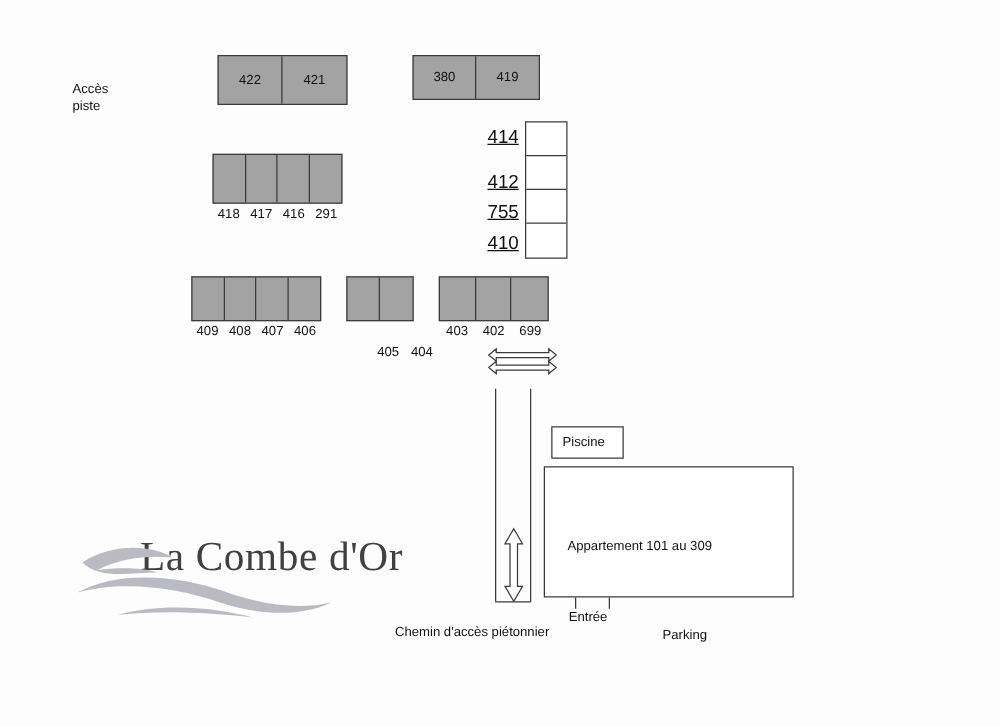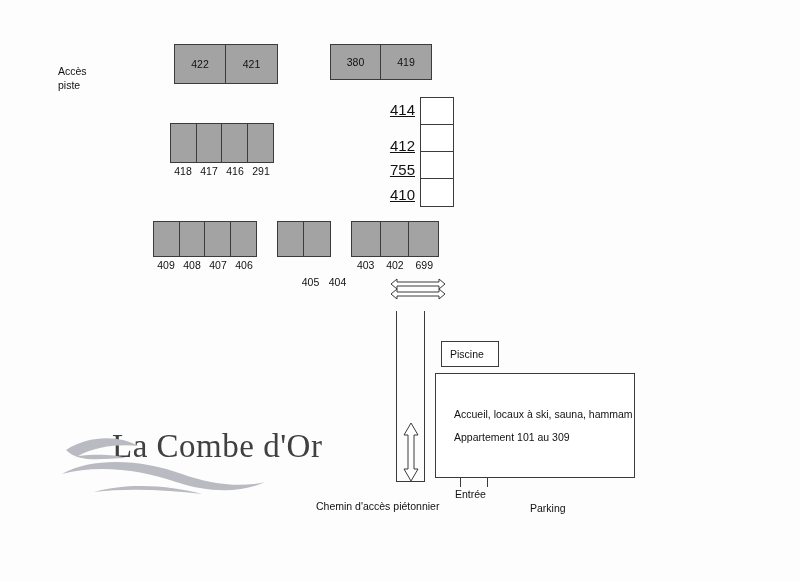--- a/index.html
+++ b/index.html
@@ -227,21 +227,20 @@
 
   <div style="position:absolute; left:400px; top:423px; width:22px; height:58px;">
     <svg width="22" height="58" viewBox="0 0 22 58">
       <polygon class="arrow-fill" points="11,0 18,12 14,12 14,46 18,46 11,58 4,46 8,46 8,12 4,12"></polygon>
     </svg>
   </div>
 
   <div class="piscine" style="left:441px; top:341px; width:58px; height:26px;">Piscine</div>
 
   <div class="building" style="left:435px; top:373px; width:200px; height:105px;">
-    <div class="line" style="left:18px; top:34px;">Accueil, locaux à ski, sauna, hammam</div>
     <div class="line" style="left:18px; top:57px;">Appartement 101 au 309</div>
   </div>
 
   <div class="vline" style="left:460px; top:478px; height:9px;"></div>
   <div class="vline" style="left:487px; top:478px; height:9px;"></div>
 
   <div class="plain-text" style="left:455px; top:487px;">Entrée</div>
 
   <div class="plain-text" style="left:530px; top:501px;">Parking</div>
 

